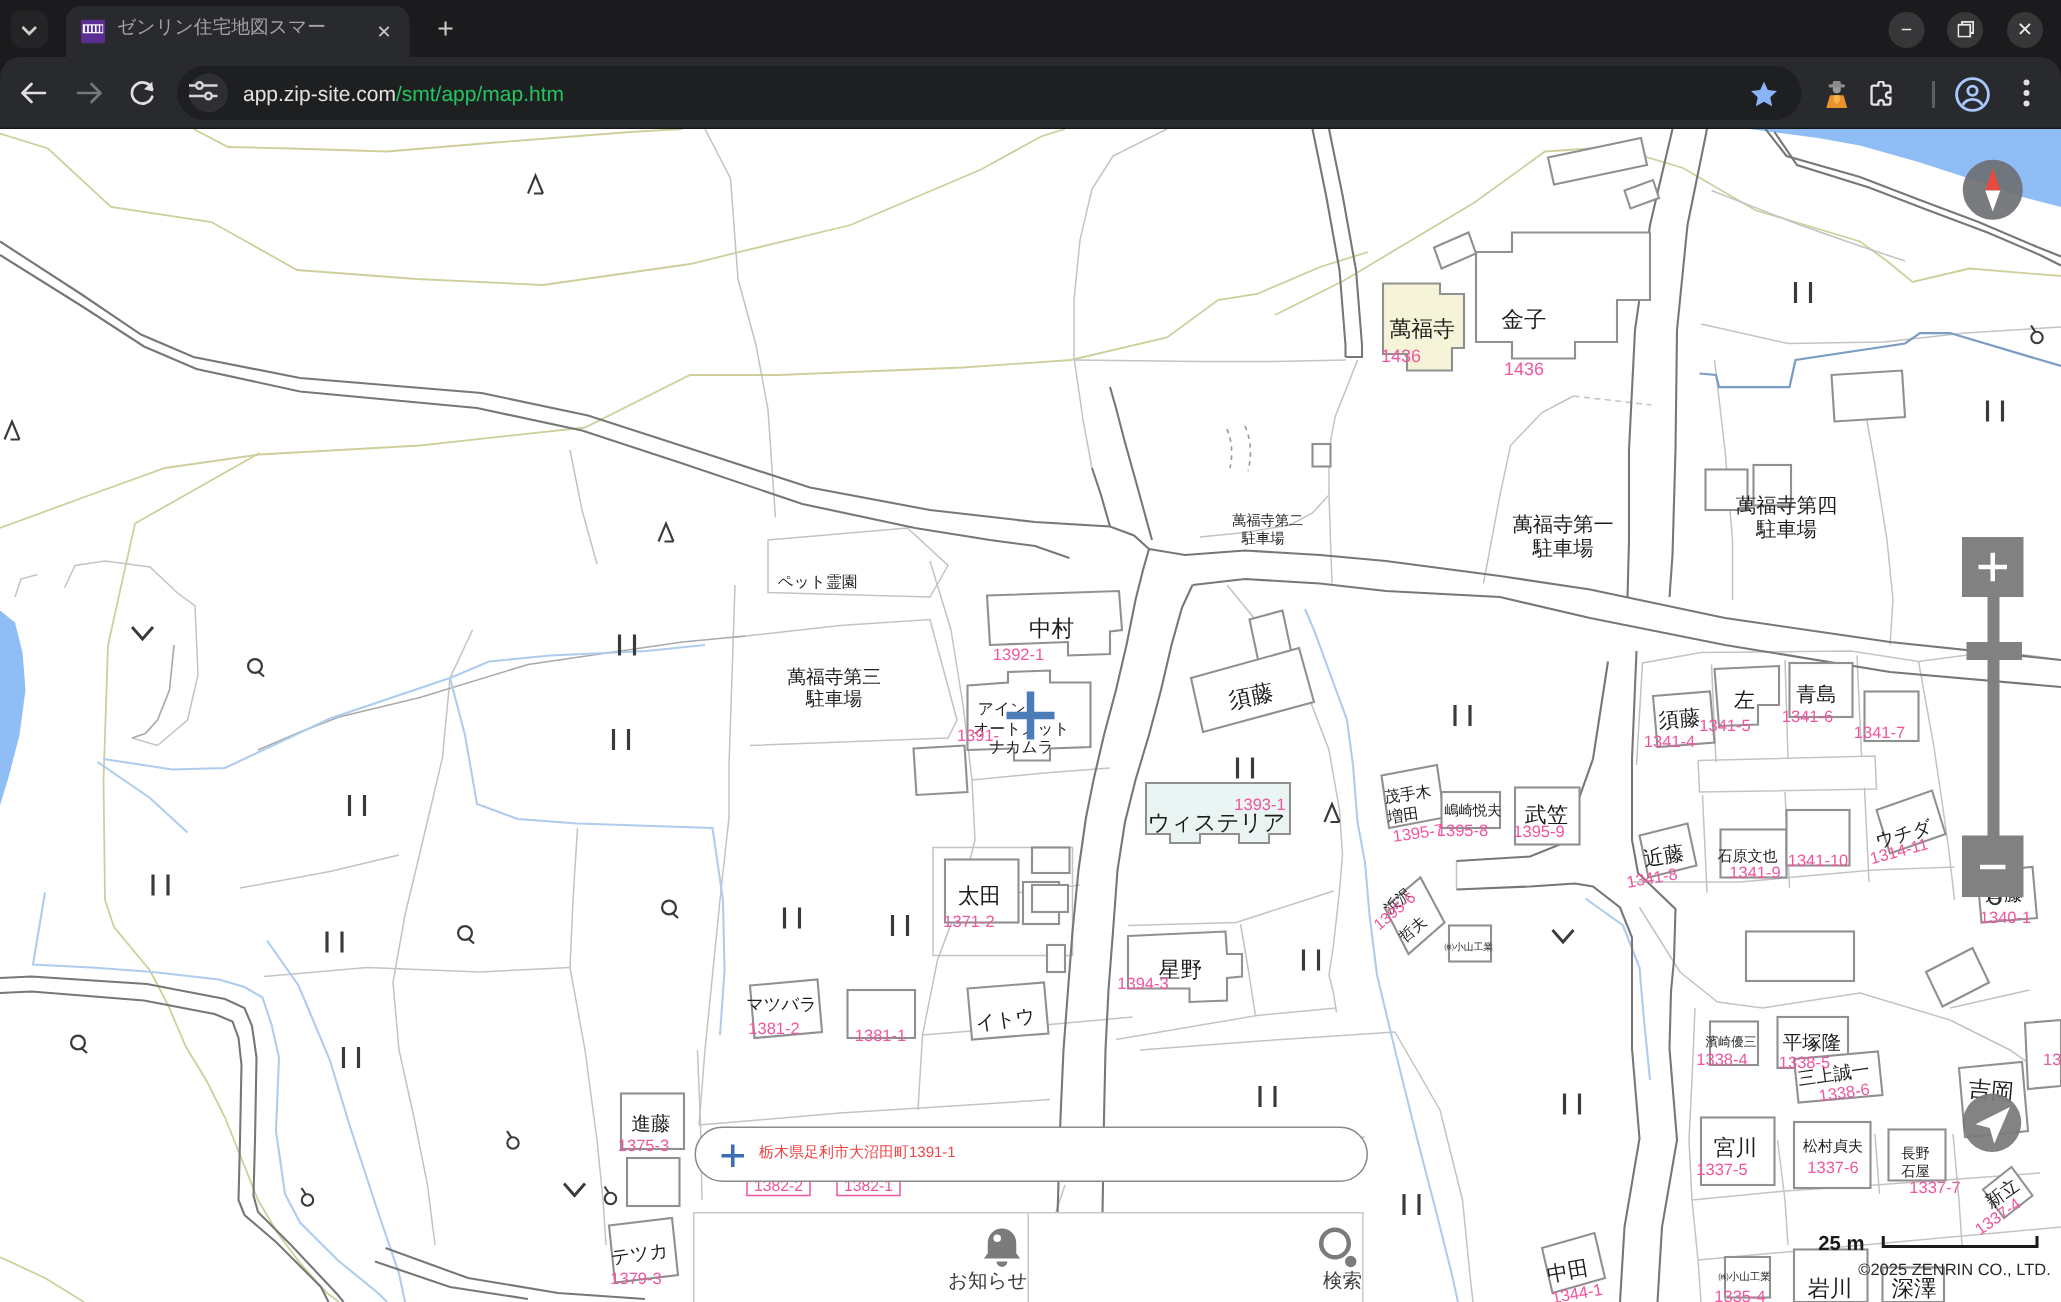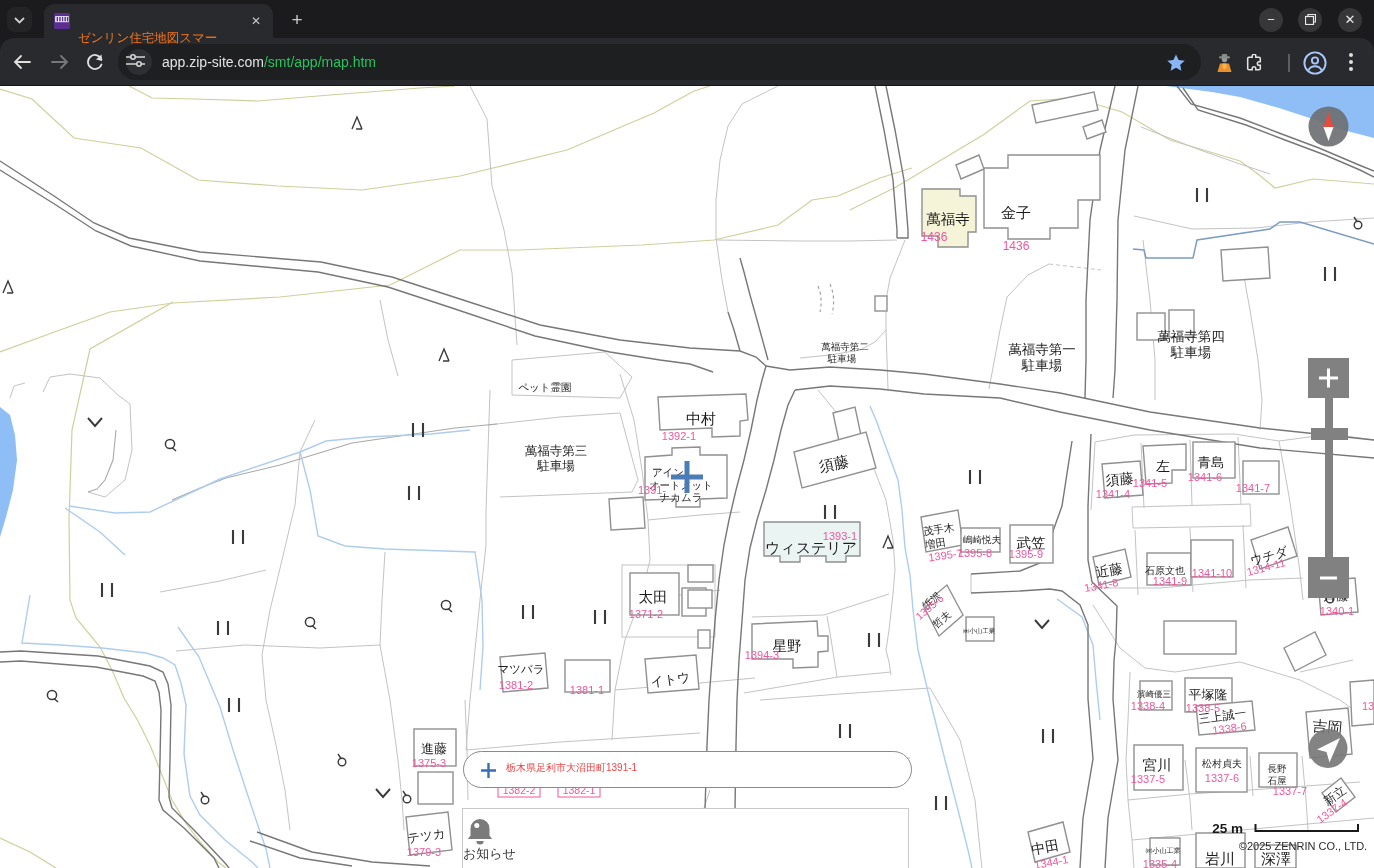--- a/index.html
+++ b/index.html
@@ -3,32 +3,32 @@
 <meta charset="utf-8">
 <style>
 *{margin:0;padding:0;box-sizing:border-box}
 html,body{width:1374px;height:868px;overflow:hidden;background:#fff;font-family:"Liberation Sans",sans-serif}
 #strip{position:absolute;left:0;top:0;width:1374px;height:60px;background:#1b1b1d}
 #toolbar{position:absolute;left:0;top:38px;width:1374px;height:48px;background:#292a2d;border-radius:14px 14px 0 0;border-bottom:1px solid #161616}
 .wbtn{position:absolute;top:8px;width:24px;height:24px;border-radius:50%;background:#373739;color:#e8e8e8;text-align:center;line-height:24px;font-size:13px}
 #tabchev{position:absolute;left:7px;top:7px;width:25px;height:25px;border-radius:8px;background:#242426}
 #tab{position:absolute;left:44px;top:4px;width:229px;height:34px;background:#292a2d;border-radius:10px 10px 0 0}
 #tab .fav{position:absolute;left:10px;top:9px;width:16px;height:16px}
-#tab .ttl{position:absolute;left:34px;top:26px;width:170px;height:17px;overflow:hidden;color:#f97316;font-size:12.5px;white-space:nowrap}
+#tab .ttl{position:absolute;left:34px;top:6px;width:170px;height:17px;overflow:hidden;color:#a3a3a3;font-size:12.5px;white-space:nowrap}
 #tab .cx{position:absolute;right:8px;top:8px;width:18px;height:18px;color:#c8c8c8;font-size:12px;text-align:center;line-height:18px}
 #newtab{position:absolute;left:283px;top:6px;width:28px;height:28px;color:#c8c8c8;font-size:19px;text-align:center;line-height:28px;font-weight:400}
 #omni{position:absolute;left:118px;top:44px;width:1083px;height:36px;background:#1e1f21;border-radius:18px}
 #omni .chip{position:absolute;left:8px;top:5px;width:26px;height:26px;border-radius:50%;background:#2e2f32}
 #omni .u1{position:absolute;left:44px;top:10px;font-size:14px;color:#e3e3e3}
 #omni .u1 span{color:#22c55e}
 #map{position:absolute;left:0;top:86px;width:1339px;height:782px;background:#ffffff}
 #searchpill{position:absolute;left:463px;top:751px;width:449px;height:37px;background:#fff;border:1.6px solid #8a8a8a;border-radius:19px;z-index:5}
 #searchpill .txt{position:absolute;left:42px;top:9px;color:#ef4444;font-size:10px}
 #navbar{position:absolute;left:462px;top:808px;width:447px;height:60px;background:#fff;border:1px solid #c9c9c9;border-bottom:none;z-index:4;display:flex}
-#navbar .sec{flex:1;position:relative;border-right:1px solid #c9c9c9;text-align:left}
+#navbar .sec{flex:1;position:relative;border-right:1px solid #c9c9c9;text-align:right}
 #navbar .sec:last-child{border-right:none}
 #navbar .lbl{position:absolute;bottom:5px;width:100%;font-size:13px;color:#3a3a3a}
 </style>
 </head>
 <body>
 <div id="strip"></div>
 <div id="toolbar"></div>
 <div id="tabchev"><svg width="25" height="25" viewBox="0 0 25 25">
       <path d="M8,11 L12.5,15.5 L17,11" stroke="#cfcfcf" stroke-width="1.8" fill="none"></path>
     </svg></div>
@@ -425,13 +425,20 @@
   </div>
 <div id="navbar">
  <div class="sec">
   <svg width="34" height="32" viewBox="0 0 34 32" style="margin-top:7px">
         <path d="M17 3 a9.5 9.5 0 0 1 9.5 9.5 v7 l2.6 3.5 H4.9 L7.5 19.5 v-7 A9.5 9.5 0 0 1 17 3 Z" fill="#7b7b7b"></path>
         <path d="M13.4 25 h7.2 a3.6 3.6 0 0 1 -7.2 0 Z" fill="#7b7b7b"></path>
         <circle cx="13.8" cy="9.5" r="2.5" fill="#fff"></circle>
       </svg>
   <div class="lbl">お知らせ</div>
  </div>
+ <div class="sec">
+  <svg width="32" height="32" viewBox="0 0 32 32" style="margin-top:7px">
+        <circle cx="14" cy="13" r="9.2" fill="none" stroke="#7b7b7b" stroke-width="3"></circle>
+        <circle cx="24.5" cy="25" r="3.8" fill="#7b7b7b"></circle>
+      </svg>
+  <div class="lbl">検索</div>
+ </div>
 </div>
 
 </body></html>

